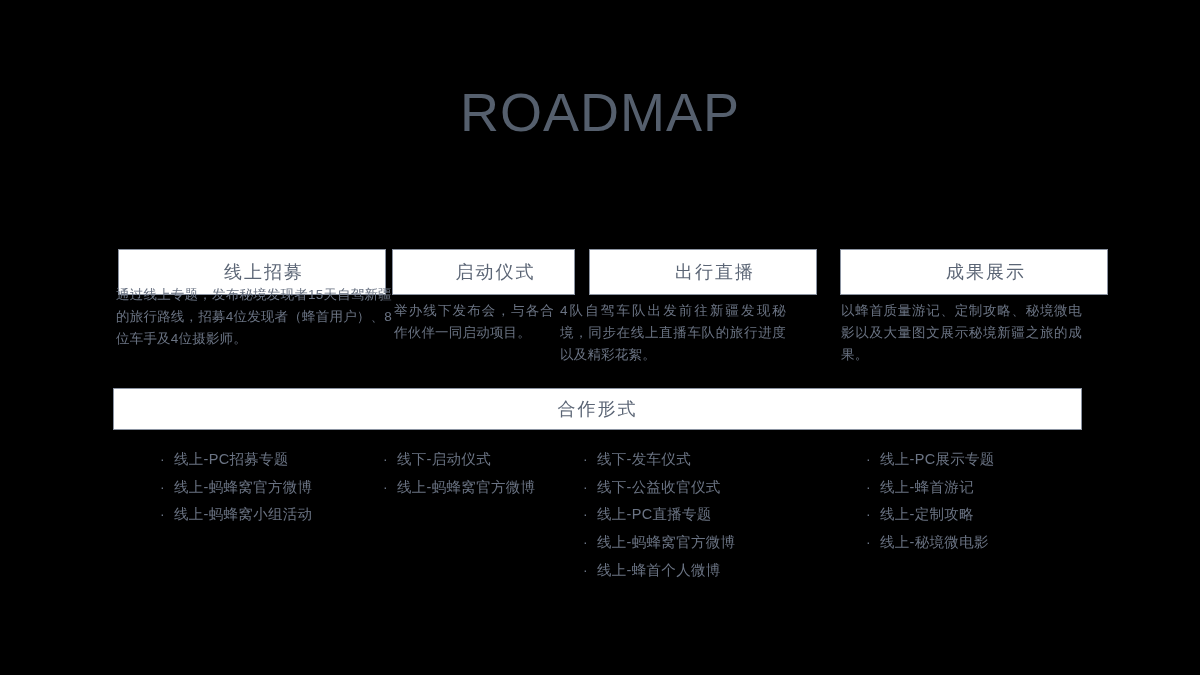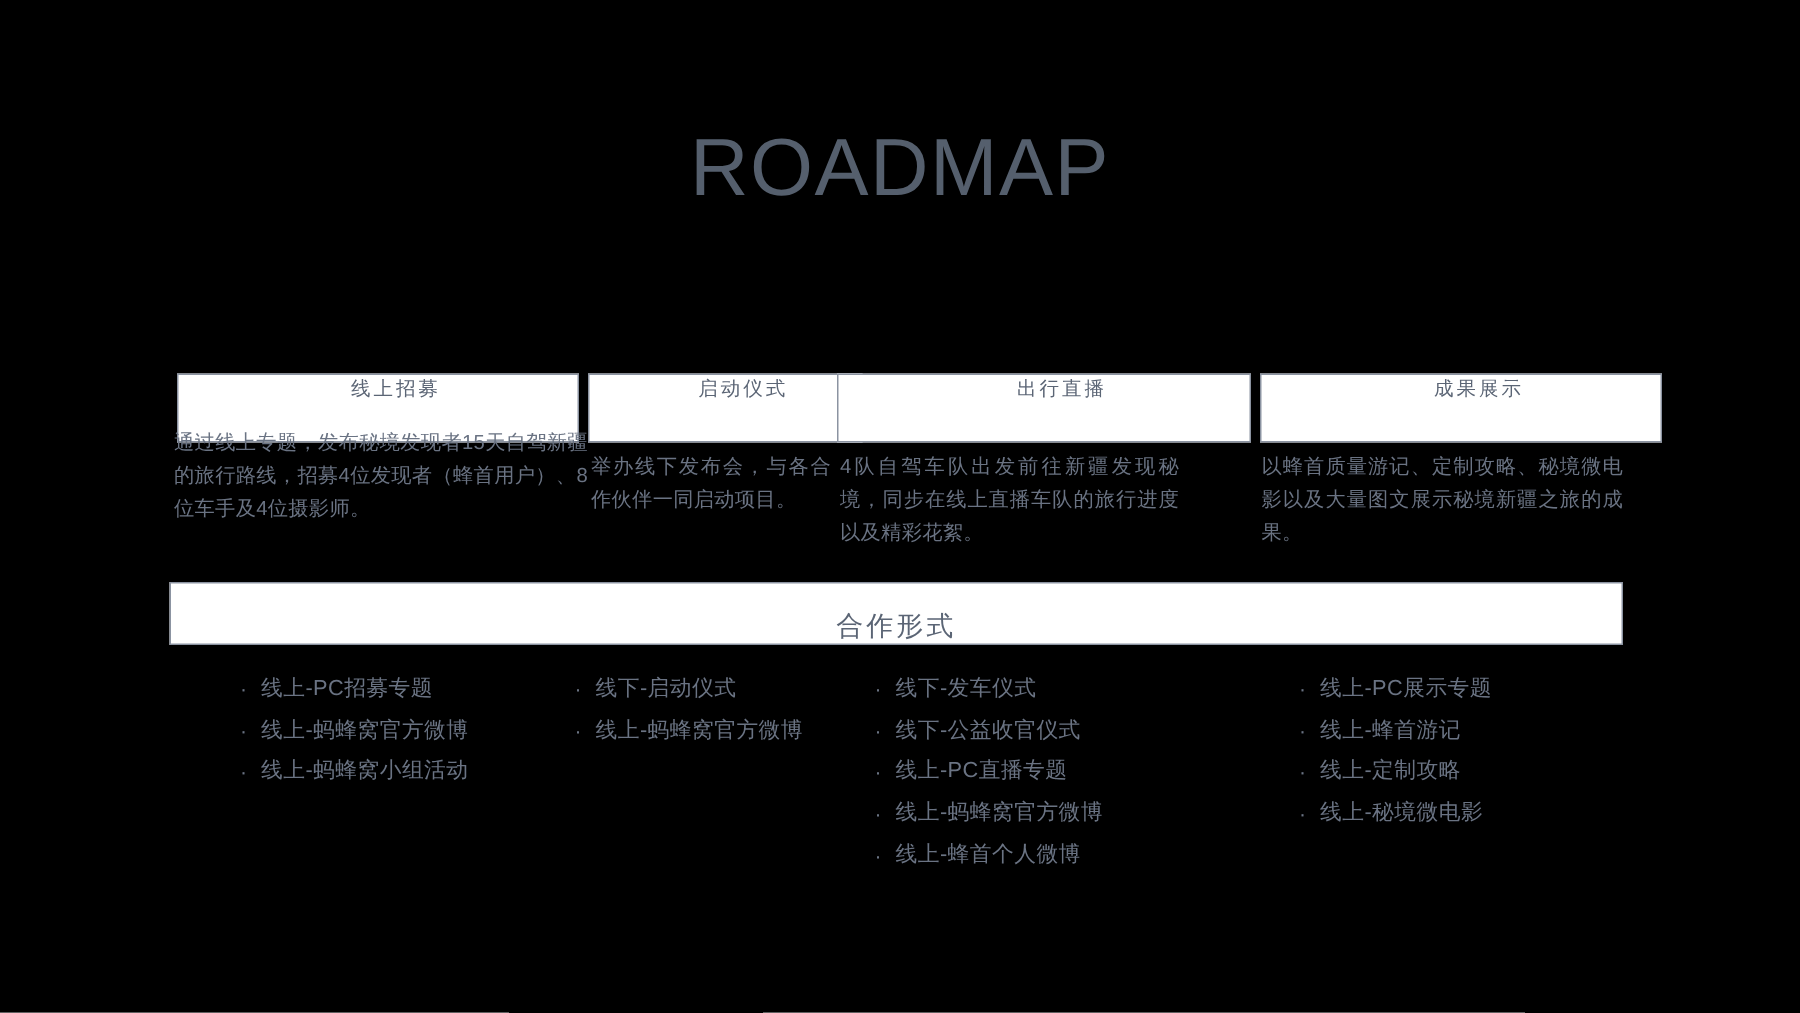--- a/index.html
+++ b/index.html
@@ -81,22 +81,23 @@
   }
 
   
   .phase-box {
     position: absolute;
     box-sizing: border-box;
     height: 46px;
     border: 1px solid #8b93a1;
     background: #ffffff;
     display: flex;
+    align-items: center;
     justify-content: center;
-    font-size: 13px;
+    font-size: 18px;
     color: #5b6575;
     letter-spacing: 2px;
     padding-left: 24px;
   }
 
   
   .phase-desc {
     position: absolute;
     font-size: 13.5px;
     line-height: 1.62;
@@ -109,21 +110,21 @@
   .coop-bar {
     position: absolute;
     box-sizing: border-box;
     left: 113px;
     top: 388px;
     width: 969px;
     height: 42px;
     border: 1px solid #8b93a1;
     background: #ffffff;
     display: flex;
-    align-items: flex-end;
+    align-items: center;
     justify-content: center;
     font-size: 18px;
     color: #5b6575;
     letter-spacing: 2px;
   }
 
   
   .bullet-col {
     position: absolute;
     top: 452px;
@@ -155,21 +156,21 @@
   <div class="title">ROADMAP</div>
 
 
   <div id="phase-boxes-host">
       <div class="phase-box" style="left: 118px; top: 249px; width: 268px;">
         <span>线上招募</span>
       </div>
       <div class="phase-box" style="left: 392px; top: 249px; width: 183px;">
         <span>启动仪式</span>
       </div>
-      <div class="phase-box" style="left: 558px; top: 249px; width: 276px;">
+      <div class="phase-box" style="left: 589px; top: 249px; width: 228px;">
         <span>出行直播</span>
       </div>
       <div class="phase-box" style="left: 840px; top: 249px; width: 268px;">
         <span>成果展示</span>
       </div>
     </div>
 
   <div id="phase-descs-host">
       <div class="phase-desc" style="left: 116px; top: 284px; width: 276px;">通过线上专题，发布秘境发现者15天自驾新疆的旅行路线，招募4位发现者（蜂首用户）、8位车手及4位摄影师。</div>
       <div class="phase-desc" style="left: 394px; top: 300px; width: 160px; font-family: Liberation Serif, serif;">举办线下发布会，与各合作伙伴一同启动项目。</div>

